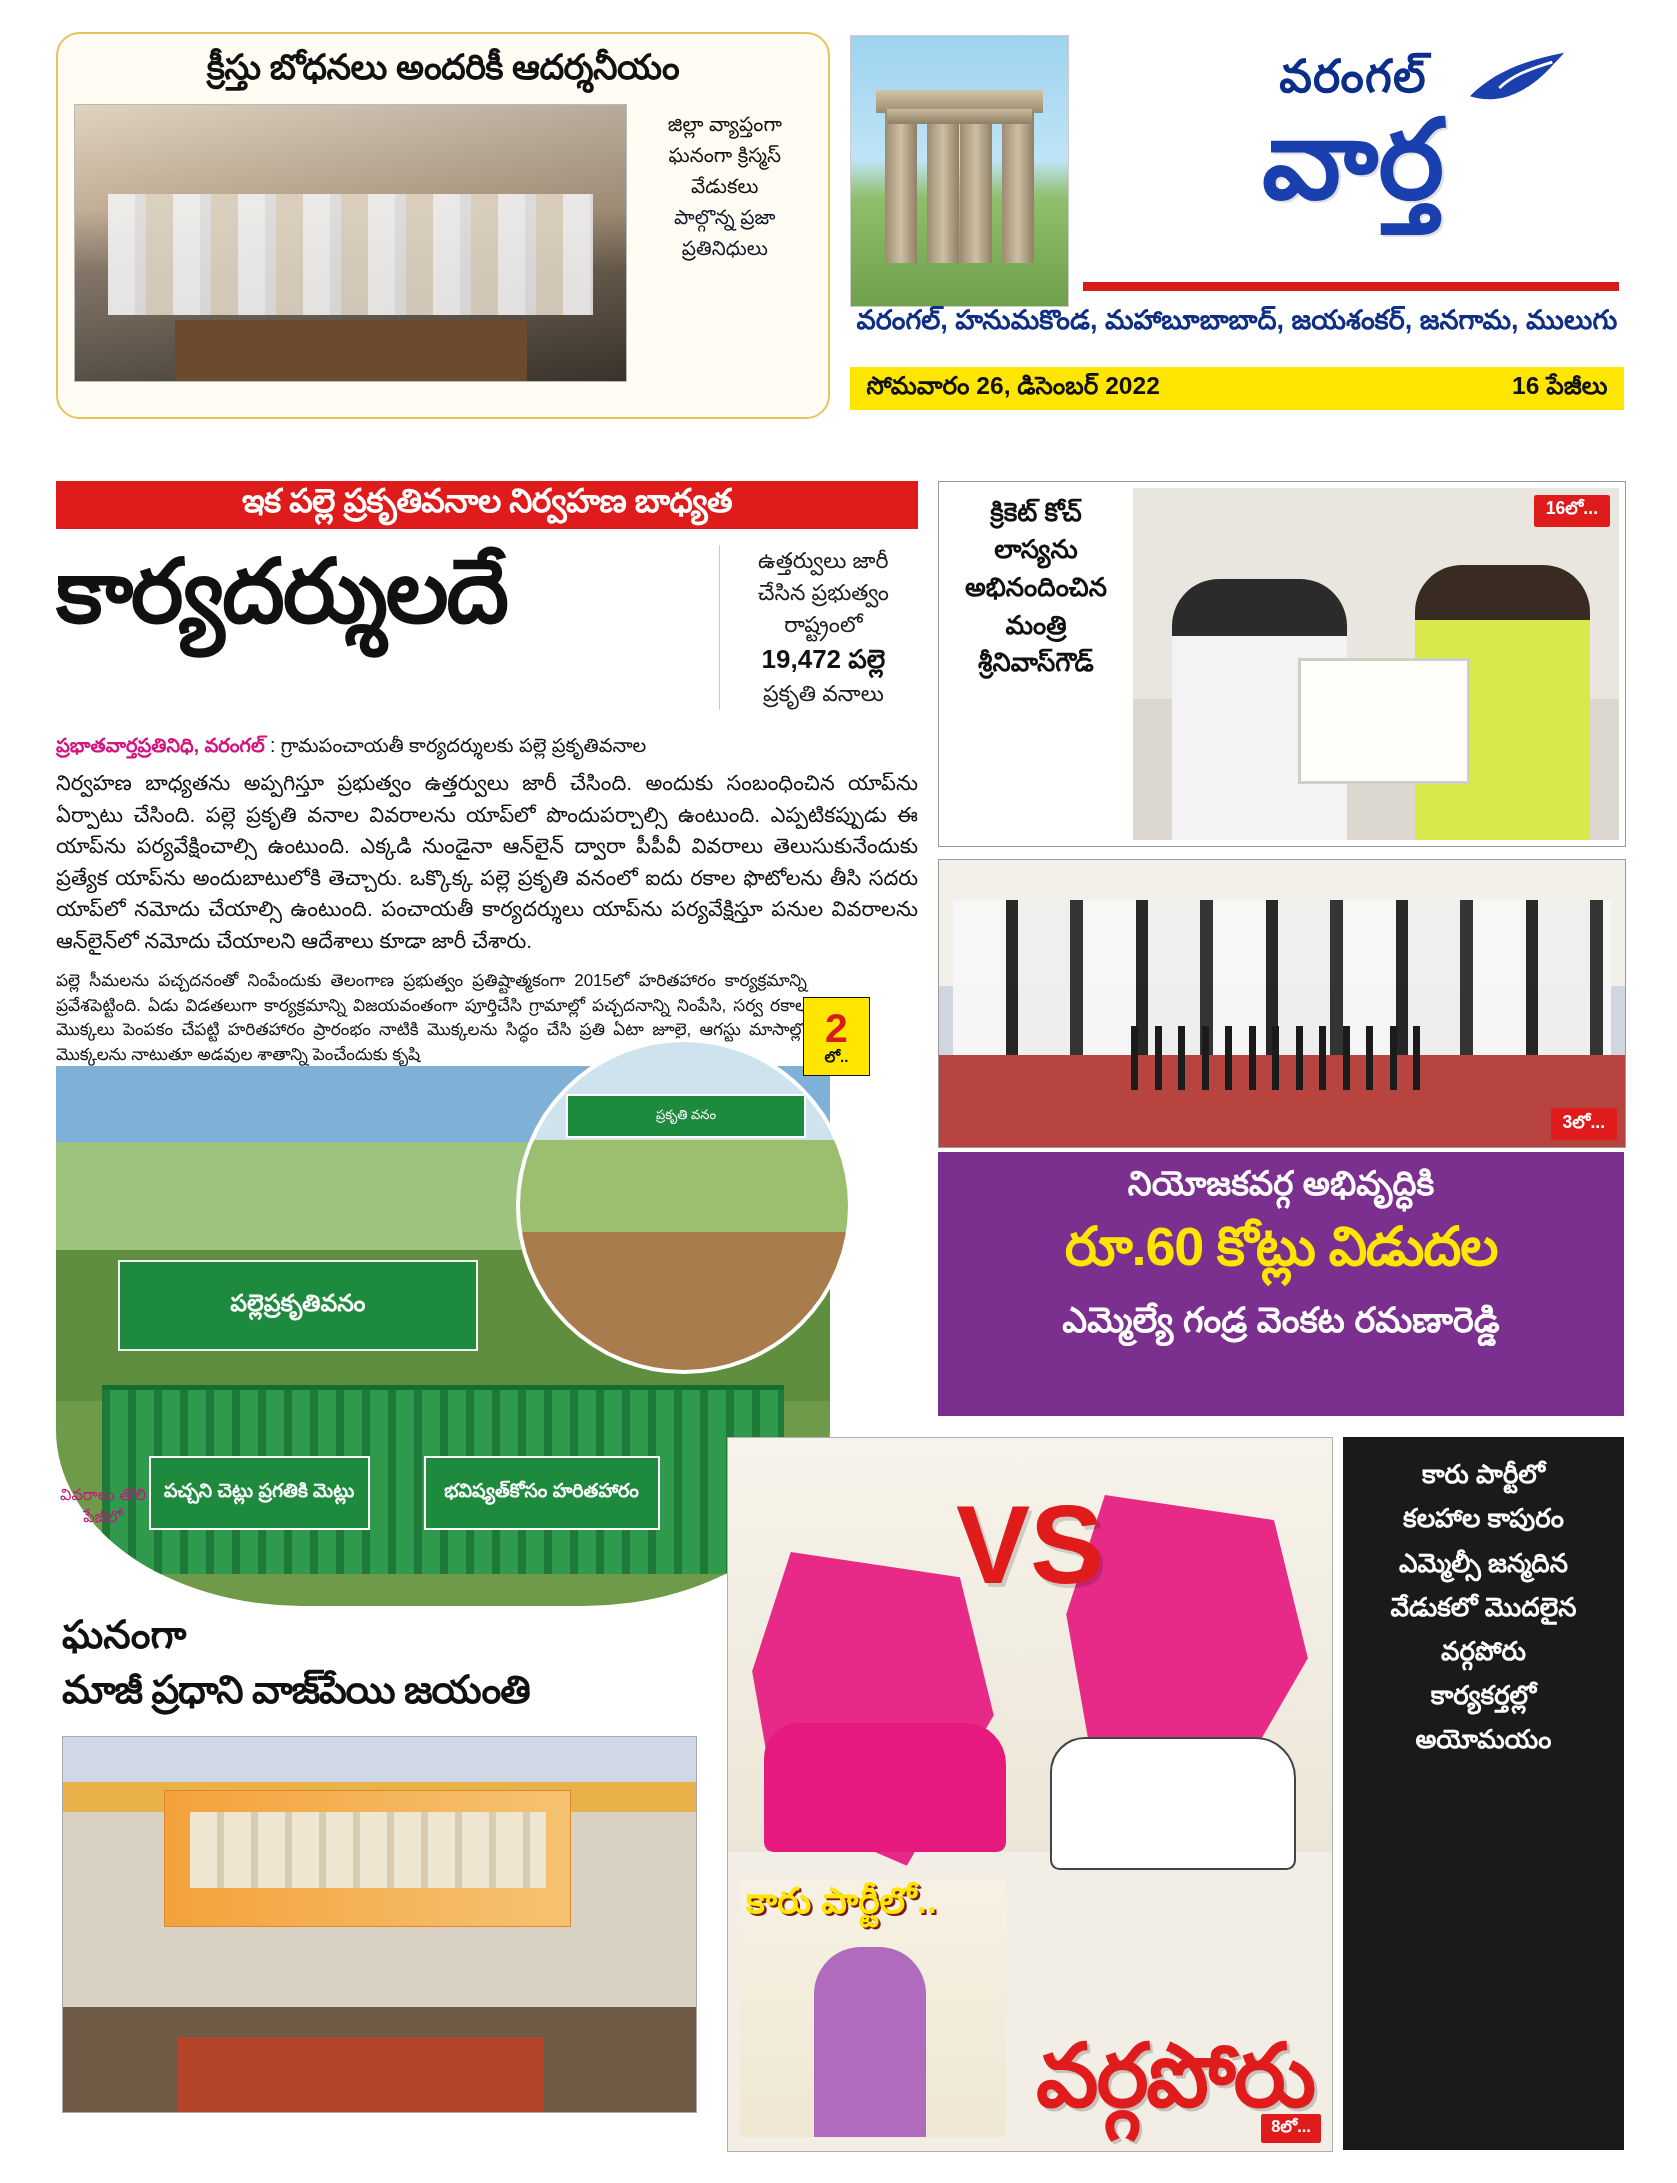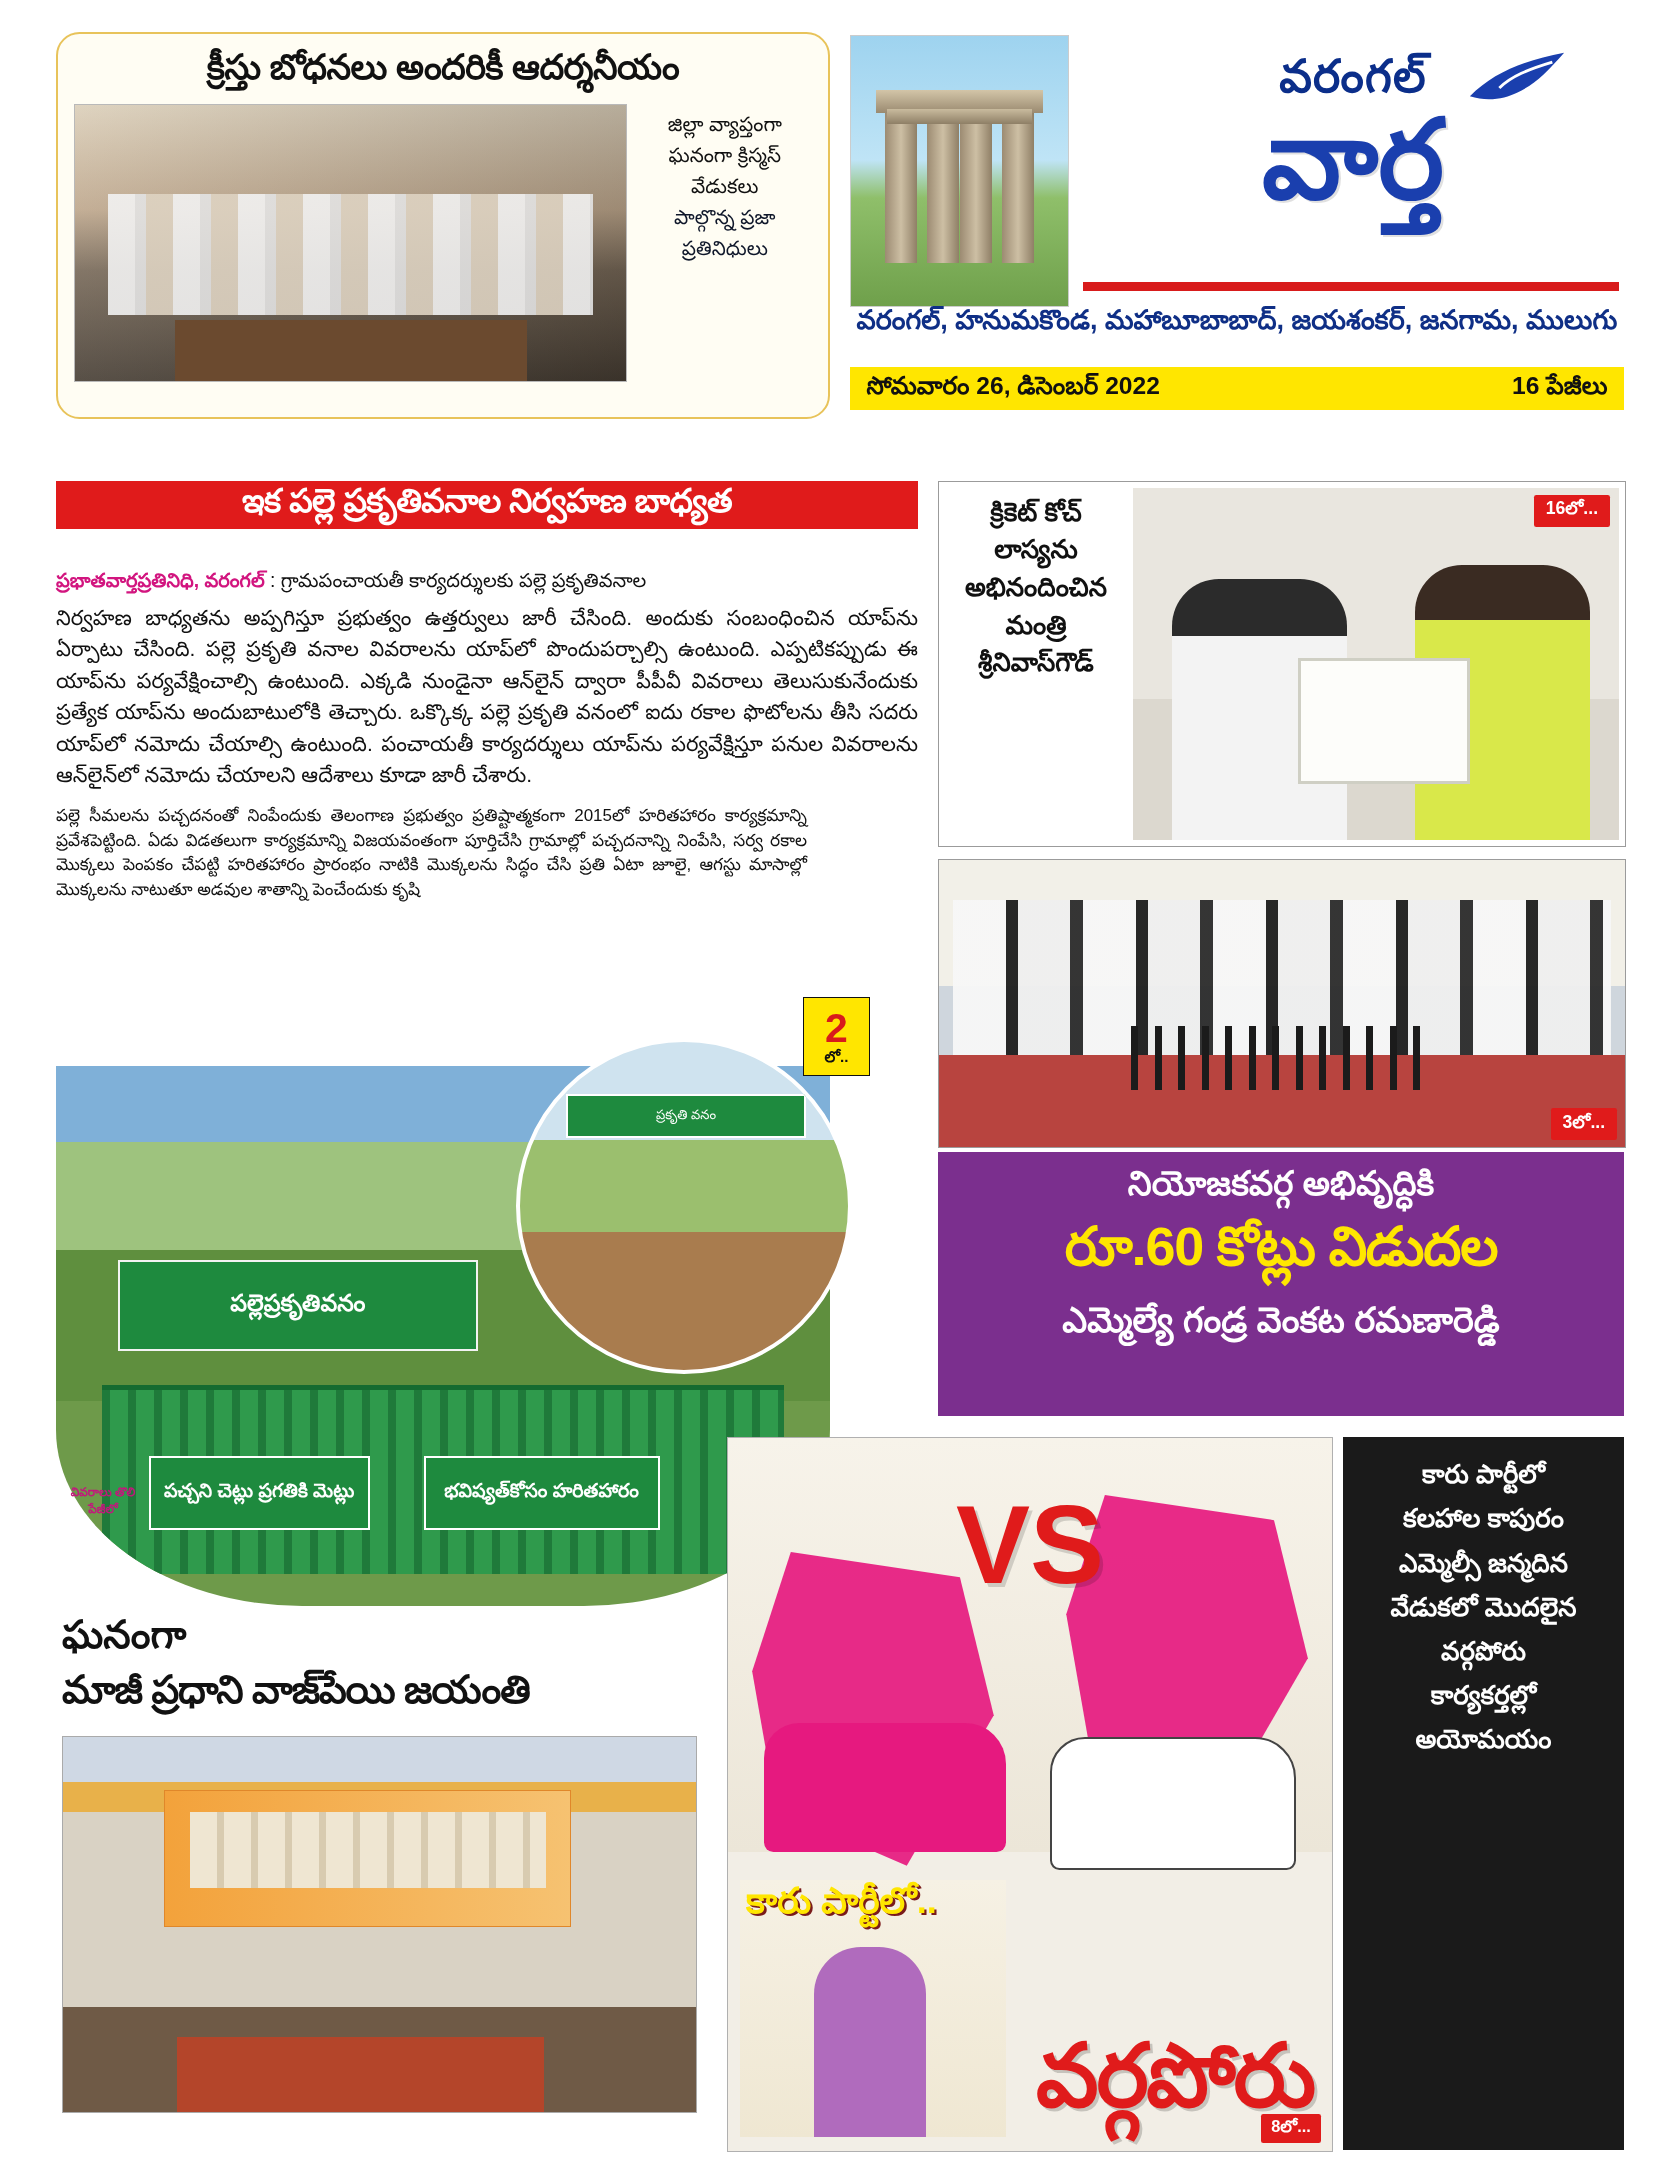--- a/index.html
+++ b/index.html
@@ -255,21 +255,21 @@
     background: #ffe600; border: 1.8px solid #111;
     display: flex; flex-direction: column; align-items: center; justify-content: center;
     line-height: 1;
   }
   .badge-2 .n { font-size: 41px; font-weight: bold; color: #d81b1b; }
   .badge-2 .t { font-size: 15.2px; font-weight: bold; color: #111; }
 
   .left-note {
     position: absolute; left: 59px; top: 1484px;
     width: 88px;
-    font-size: 12px; line-height: 1.4; color: #c2187c; font-weight: bold;
+    font-size: 16px; line-height: 1.4; color: #c2187c; font-weight: normal;
     text-align: center;
   }
 
   
   .vaj-head1 {
     position: absolute; left: 62px; top: 1613px;
     font-size: 39px; font-weight: bold; color: #111;
   }
   .vaj-head2 {
     position: absolute; left: 62px; top: 1668px;
@@ -494,20 +494,30 @@
       <div>సోమవారం 26, డిసెంబర్ 2022</div>
       <div>16 పేజీలు</div>
     </div>
   </div>
 
   <div class="banner">
     <span>ఇక పల్లె ప్రకృతివనాల నిర్వహణ బాధ్యత</span>
   </div>
 
   <div class="lead-wrap">
+    <div class="lead-row">
+      <div class="lead-head">కార్యదర్శులదే</div>
+      <div class="lead-side">
+        <div>ఉత్తర్వులు జారీ</div>
+        <div>చేసిన ప్రభుత్వం</div>
+        <div>రాష్ట్రంలో</div>
+        <div class="big">19,472 పల్లె</div>
+        <div>ప్రకృతి వనాలు</div>
+      </div>
+    </div>
     <div class="byline">
       <span>ప్రభాతవార్తప్రతినిధి, వరంగల్</span><span class="dark"> : గ్రామపంచాయతీ కార్యదర్శులకు పల్లె ప్రకృతివనాల</span>
     </div>
     <div class="lead-body">నిర్వహణ బాధ్యతను అప్పగిస్తూ ప్రభుత్వం ఉత్తర్వులు జారీ చేసింది. అందుకు సంబంధించిన యాప్‌ను ఏర్పాటు చేసింది. పల్లె ప్రకృతి వనాల వివరాలను యాప్‌లో పొందుపర్చాల్సి ఉంటుంది. ఎప్పటికప్పుడు ఈ యాప్‌ను పర్యవేక్షించాల్సి ఉంటుంది. ఎక్కడి నుండైనా ఆన్‌లైన్ ద్వారా పీపీవీ వివరాలు తెలుసుకునేందుకు ప్రత్యేక యాప్‌ను అందుబాటులోకి తెచ్చారు. ఒక్కొక్క పల్లె ప్రకృతి వనంలో ఐదు రకాల ఫొటోలను తీసి సదరు యాప్‌లో నమోదు చేయాల్సి ఉంటుంది. పంచాయతీ కార్యదర్శులు యాప్‌ను పర్యవేక్షిస్తూ పనుల వివరాలను ఆన్‌లైన్‌లో నమోదు చేయాలని ఆదేశాలు కూడా జారీ చేశారు.</div>
     <div class="lead-body2">పల్లె సీమలను పచ్చదనంతో నింపేందుకు తెలంగాణ ప్రభుత్వం ప్రతిష్టాత్మకంగా 2015లో హరితహారం కార్యక్రమాన్ని ప్రవేశపెట్టింది. ఏడు విడతలుగా కార్యక్రమాన్ని విజయవంతంగా పూర్తిచేసి గ్రామాల్లో పచ్చదనాన్ని నింపేసి, సర్వ రకాల మొక్కలు పెంపకం చేపట్టి హరితహారం ప్రారంభం నాటికి మొక్కలను సిద్ధం చేసి ప్రతి ఏటా జూలై, ఆగస్టు మాసాల్లో మొక్కలను నాటుతూ అడవుల శాతాన్ని పెంచేందుకు కృషి</div>
   </div>
 
   <div class="collage">
     <div class="collage-main">
       <div class="collage-board1">పల్లెప్రకృతివనం</div>

